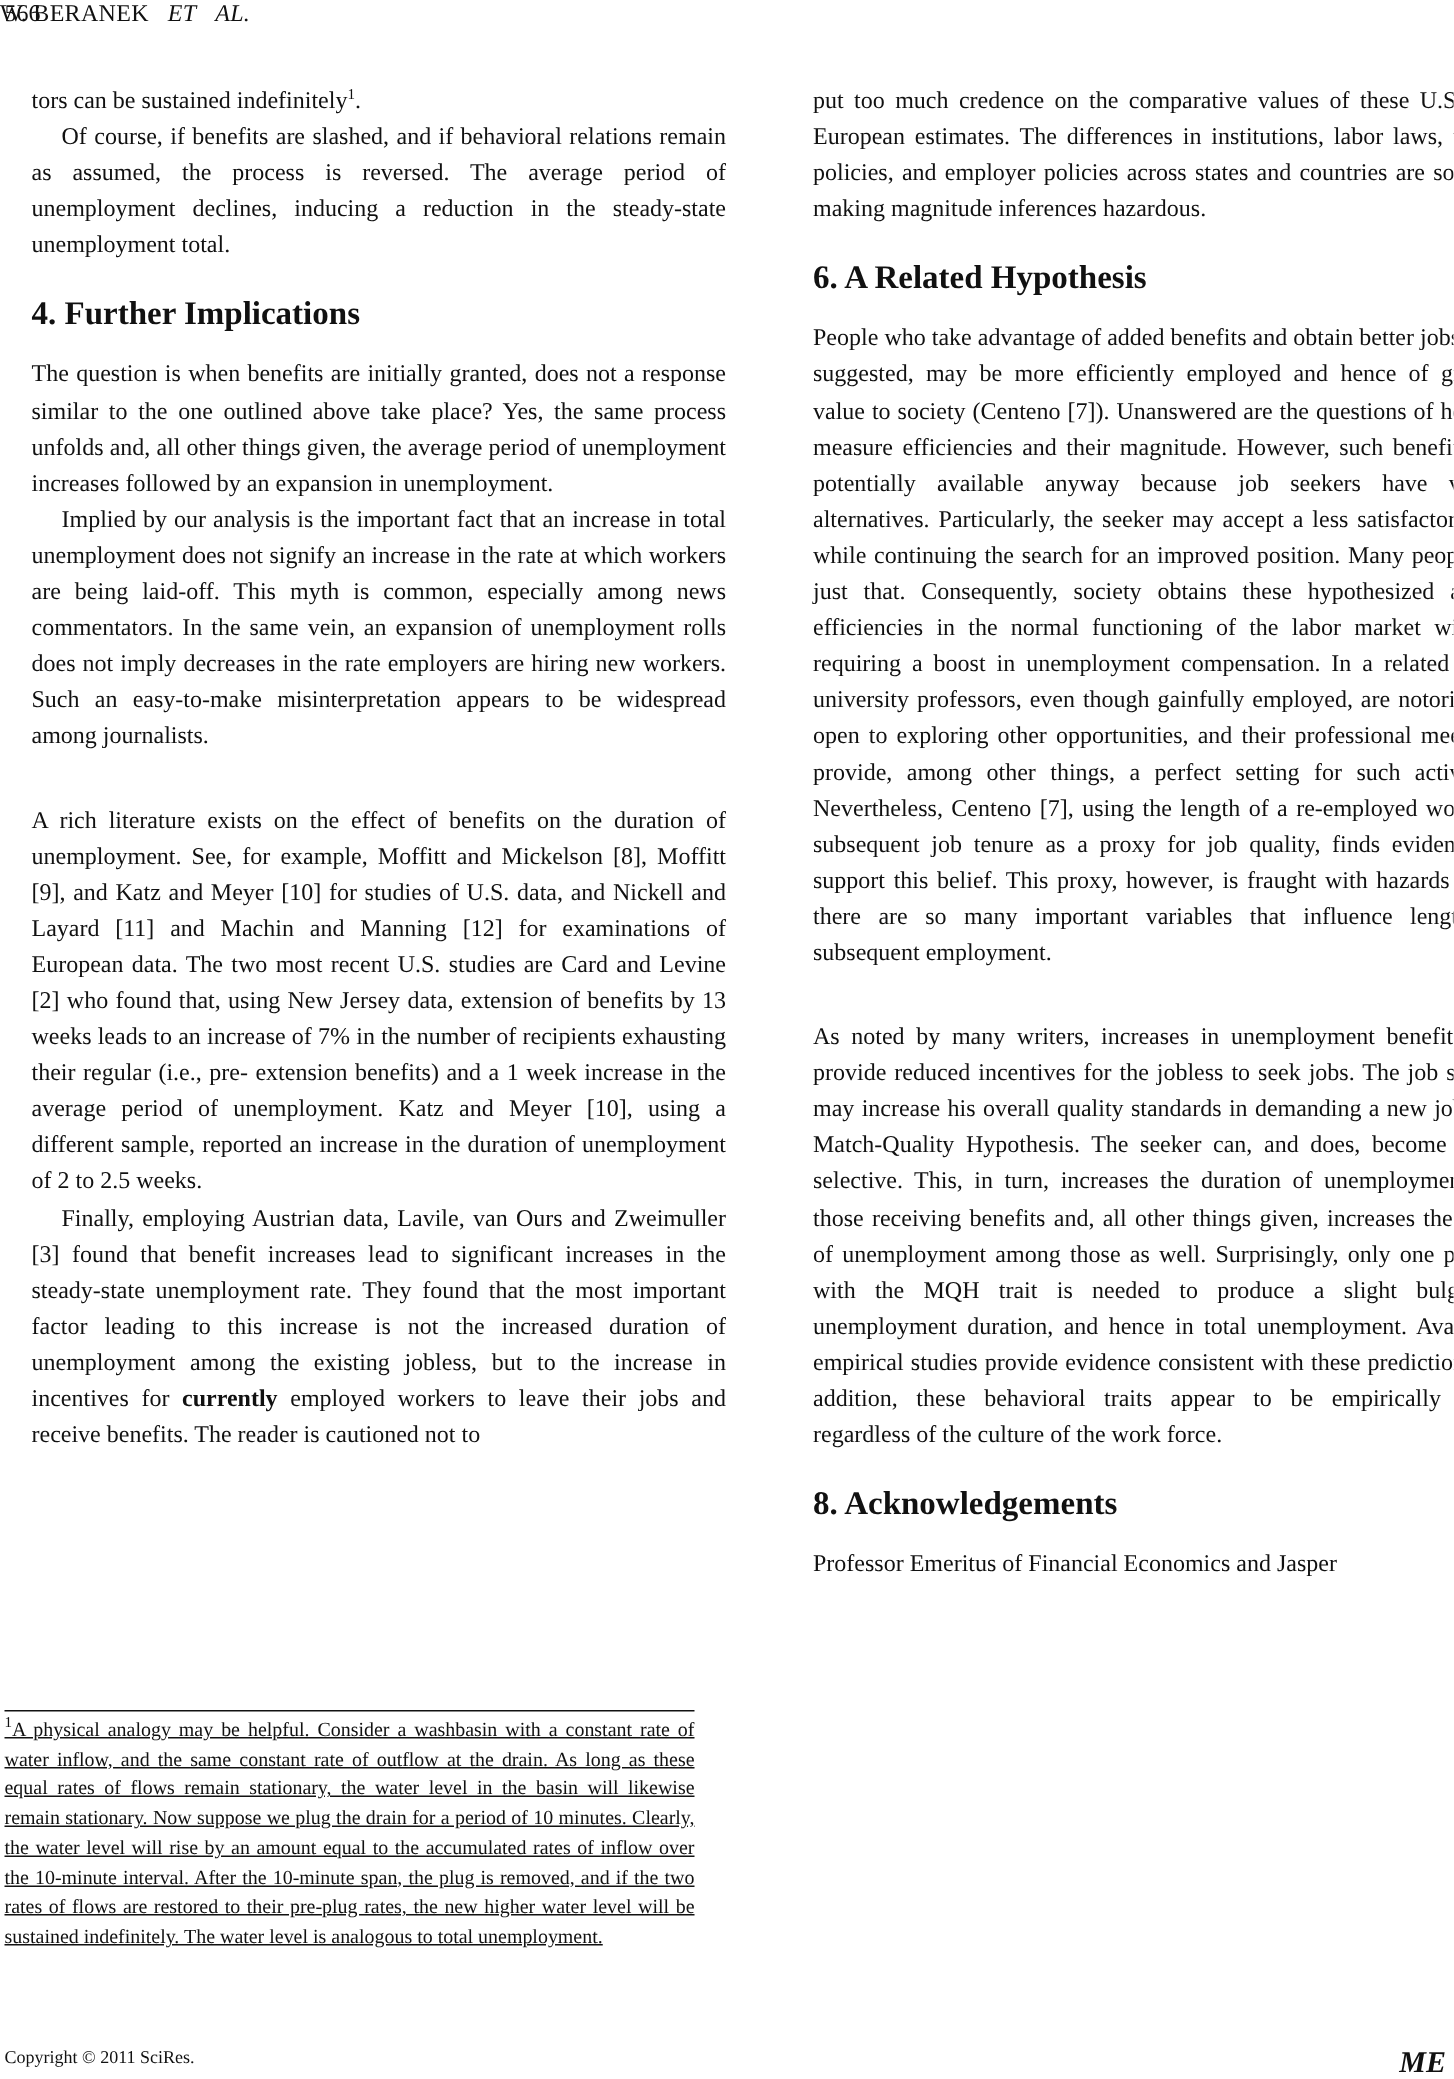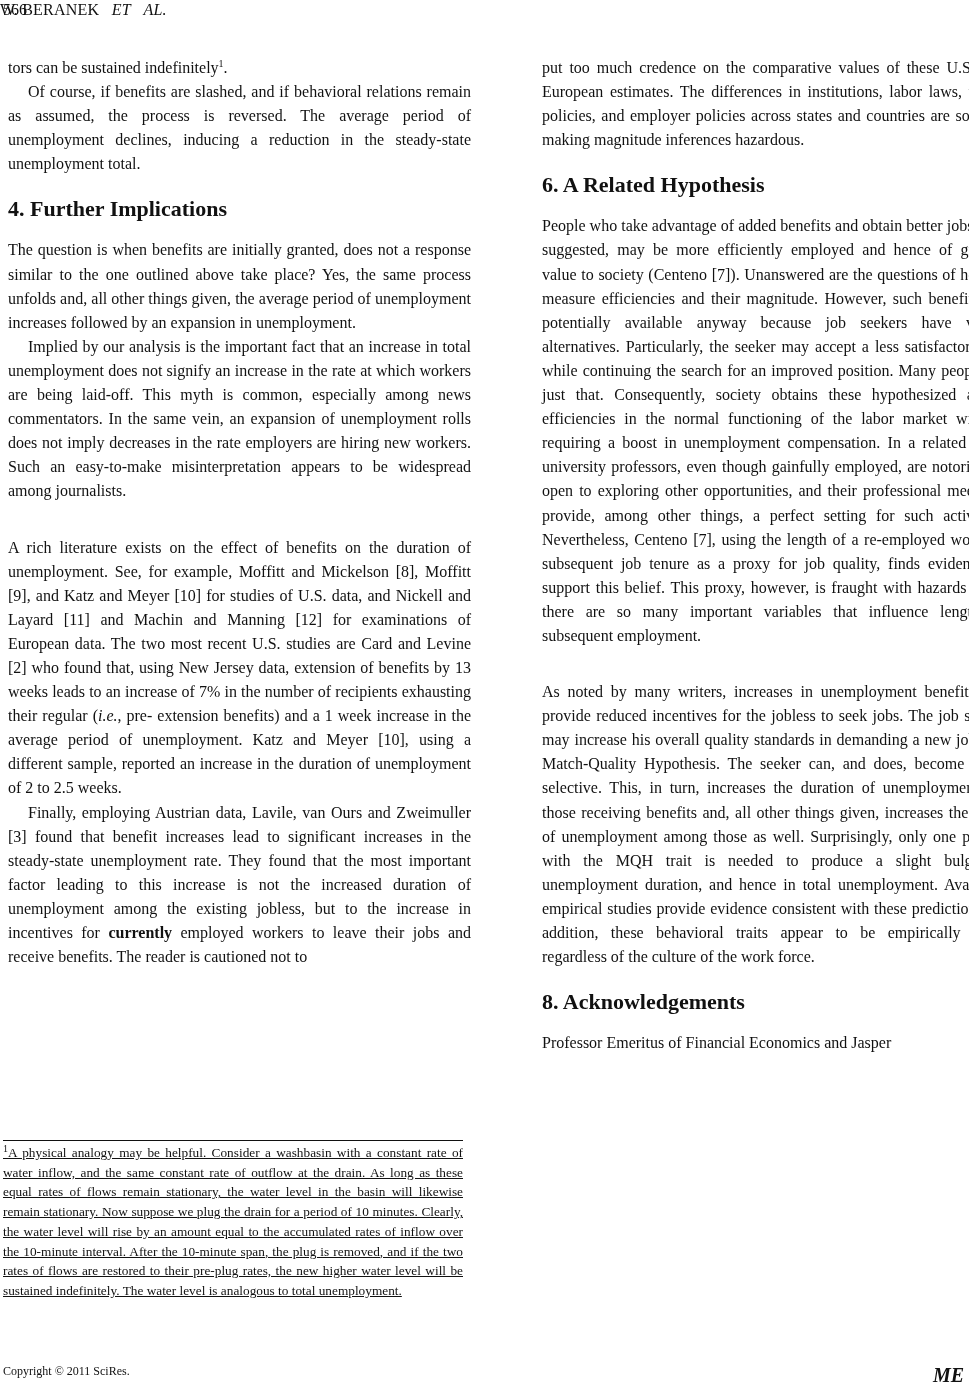--- a/index.html
+++ b/index.html
@@ -4,41 +4,41 @@
 <style>
   html, body { margin: 0; padding: 0; background: #ffffff; }
   body {
     width: 969px; height: 1386px; position: relative; overflow: hidden;
     font-family: "Liberation Serif", "DejaVu Serif", serif; color: #111;
   }
   .page-number { position: absolute; left: 3px; top: 1px; font-size: 16px; }
   .running-head { position: absolute; left: 0; width: 969px; top: 1px; text-align: left; font-size: 16px; letter-spacing: 0.2px; }
   .running-head .ital { font-style: italic; }
   .col { position: absolute; top: 56px; width: 463px; }
-  .col-left { left: 8px; }
+  .col-left { left: 21px; }
   .col-right { left: 506px; margin-left: 36px; }
   p {
     margin: 0; font-size: 16px; line-height: 24.1px; text-align: justify;
     hyphens: none;
   }
   p.indent { text-indent: 20px; }
   h2 {
     margin: 0; font-size: 22px; font-weight: bold; line-height: 30px;
   }
   .sec-gap-top { height: 18px; }
   .sec-gap-bottom { height: 14px; }
   sup { font-size: 10px; vertical-align: super; line-height: 0; }
   .footnote-rule { position: absolute; left: 3px; top: 1140px; width: 460px; height: 0; border-top: 1px solid #111; }
   .footnote {
     position: absolute; left: 3px; top: 1143px; width: 460px;
     font-size: 13.3px; line-height: 19.7px; text-align: justify; text-decoration: underline;
   }
   .footer-copy { position: absolute; left: 3px; top: 1364px; font-size: 12px; }
   .footer-journal { position: absolute; right: 5px; top: 1364px; font-size: 20px; font-style: italic; font-weight: bold; }
-  .inline-ital { font-style: italic; }
+  .inline-ital { }
   .inline-bold { font-weight: bold; }
 </style>
 </head>
 <body>
 
 <div class="page-number">566</div>
 <div class="running-head">
   <span>W. BERANEK</span>
   &nbsp;&nbsp;<span class="ital">ET</span>
   &nbsp;&nbsp;<span class="ital">AL.</span>

